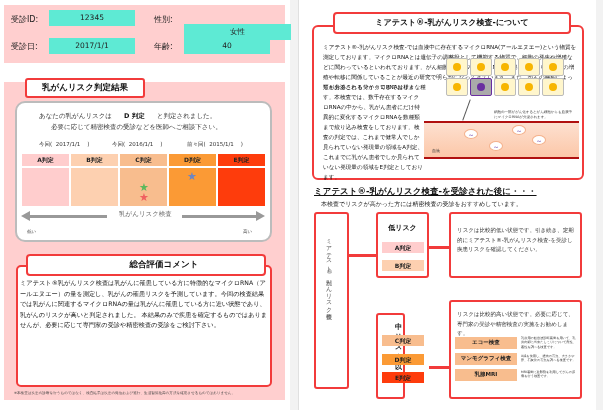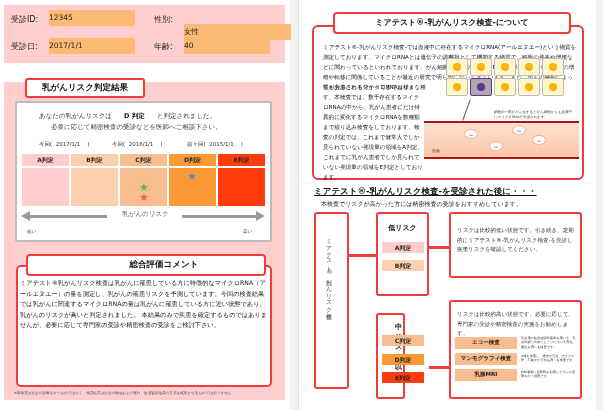--- a/index.html
+++ b/index.html
@@ -2,24 +2,24 @@
 <html><head>
 <meta charset="utf-8">
 <style>
   * { box-sizing: border-box; margin: 0; padding: 0; }
   body { width: 603px; height: 410px; background: #f2f2f2; font-family: "DejaVu Sans", sans-serif; position: relative; overflow: hidden; }
   .page { position: absolute; background: #fff; }
   #left { left: 0; top: 0; width: 290px; height: 410px; }
   #right { left: 298px; top: 0; width: 298px; height: 410px; border-left: 1px solid #e0e0e0; }
   .pinkbg { position: absolute; background: #ffcfcf; }
   .lbl { position: absolute; font-size: 8px; color: #222; }
-  .fld { position: absolute; background: #fdba74; font-size: 7.5px; text-align: left; color: #222; line-height: 16px; height: 16px; }
+  .fld { position: absolute; background: #5eead4; font-size: 7.5px; text-align: center; color: #222; line-height: 16px; height: 16px; }
   .redbox { position: absolute; border: 2.5px solid #f23b3b; border-radius: 3px; background: #fff; }
   .title { font-weight: bold; font-size: 8.5px; text-align: center; color: #111; }
-  .panel { position: absolute; background: #fff; border: 2px solid #bcbcbc; border-radius: 2px; padding-left: 28px; }
+  .panel { position: absolute; background: #fff; border: 2px solid #bcbcbc; border-radius: 10px; padding-left: 28px; }
   .tiny { font-size: 5.5px; color: #333; }
   .cell { position: absolute; }
   .hdr { position: absolute; font-size: 6px; font-weight: bold; text-align: center; line-height: 12px; height: 12px; color: #222; }
   .star { position: absolute; font-size: 11px; line-height: 11px; }
   .small { font-size: 6.2px; line-height: 10.6px; color: #111; }
   .judge { position: absolute; font-size: 6px; font-weight: bold; text-align: center; height: 11px; line-height: 11px; color: #222; }
   .rline { position: absolute; background: #f23b3b; }
 </style>
 </head>
 <body>
@@ -66,21 +66,21 @@
       <span class="star" style="left:19px;top:14px;color:#5cb85c;">★</span>
       <span class="star" style="left:19px;top:24px;color:#f06060;">★</span>
     </div>
     <div class="cell" style="left:152px;top:65px;width:47px;height:38px;background:#fb9a35;">
       <span class="star" style="left:18px;top:3px;color:#6b86c6;">★</span>
     </div>
     <div class="cell" style="left:201px;top:65px;width:47px;height:38px;background:#fe3c0c;"></div>
 
     <div style="position:absolute;left:10px;top:112px;width:80px;height:3px;background:#999;"></div>
     <div style="position:absolute;left:4px;top:108px;width:0;height:0;border-top:5px solid transparent;border-bottom:5px solid transparent;border-right:9px solid #999;"></div>
-    <div style="position:absolute;left:0;top:107px;width:257px;text-align:center;font-size:6.5px;color:#666;">乳がんのリスク</div>
+    <div style="position:absolute;left:0;top:107px;width:257px;text-align:center;font-size:6.5px;color:#666;">乳がんリスク検査</div>
     <div style="position:absolute;left:165px;top:112px;width:75px;height:3px;background:#999;"></div>
     <div style="position:absolute;left:239px;top:108px;width:0;height:0;border-top:5px solid transparent;border-bottom:5px solid transparent;border-left:9px solid #999;"></div>
     <div class="tiny" style="position:absolute;left:10px;top:126px;font-size:4.5px;">低い</div>
     <div class="tiny" style="position:absolute;left:226px;top:126px;font-size:4.5px;">高い</div>
   </div>
 
   <div class="redbox" style="left:16px;top:265px;width:256px;height:122px;border-radius:5px;">
     <div class="small" style="position:absolute;left:2px;top:11px;width:248px;">ミアテスト®乳がんリスク検査は乳がんに罹患している方に特徴的なマイクロRNA（アールエヌエー）の量を測定し、乳がんの罹患リスクを予測しています。今回の検査結果では乳がんに関連するマイクロRNAの量は乳がんに罹患している方に近い状態であり、乳がんのリスクが高いと判定されました。 本結果のみで疾患を確定するものではありませんが、必要に応じて専門家の受診や精密検査の受診をご検討下さい。</div>
   </div>
   <div class="redbox" style="left:26px;top:254px;width:240px;height:22px;border-radius:4px;padding-left:36px;">
@@ -147,21 +147,21 @@
 
   <div class="redbox" style="left:15px;top:212px;width:35px;height:177px;">
     <div style="position:absolute;left:10px;top:20px;width:10px;font-size:6px;line-height:13.5px;color:#555;writing-mode:vertical-rl;text-orientation:upright;">ミアテスト®乳がんリスク検査</div>
   </div>
 
   <div class="rline" style="left:50px;top:254px;width:50px;height:2.5px;"></div>
   <div class="rline" style="left:97px;top:254px;width:2.5px;height:18px;"></div>
   <div class="rline" style="left:130px;top:246px;width:20px;height:2.5px;"></div>
   <div class="rline" style="left:130px;top:366px;width:20px;height:2.5px;"></div>
 
-  <div class="redbox" style="left:77px;top:212px;width:53px;height:84px;">
+  <div class="redbox" style="left:77px;top:212px;width:53px;height:66px;">
     <div class="title" style="margin-top:9px;font-size:7px;">低リスク</div>
     <div class="judge" style="left:4px;top:28px;width:42px;background:#ffcdcd;">A判定</div>
     <div class="judge" style="left:4px;top:46px;width:42px;background:#fdd0b0;">B判定</div>
   </div>
   <div class="redbox" style="left:150px;top:212px;width:133px;height:66px;">
     <div style="position:absolute;left:6px;top:12px;width:118px;font-size:5.5px;line-height:9.5px;color:#333;">リスクは比較的低い状態です。引き続き、定期的にミアテスト®-乳がんリスク検査-を受診し疾患リスクを確認してください。</div>
   </div>
 
   <div class="redbox" style="left:77px;top:313px;width:29px;height:86px;padding-left:16px;">
     <div class="title" style="margin-top:7px;font-size:7px;">中リスク以上</div>

